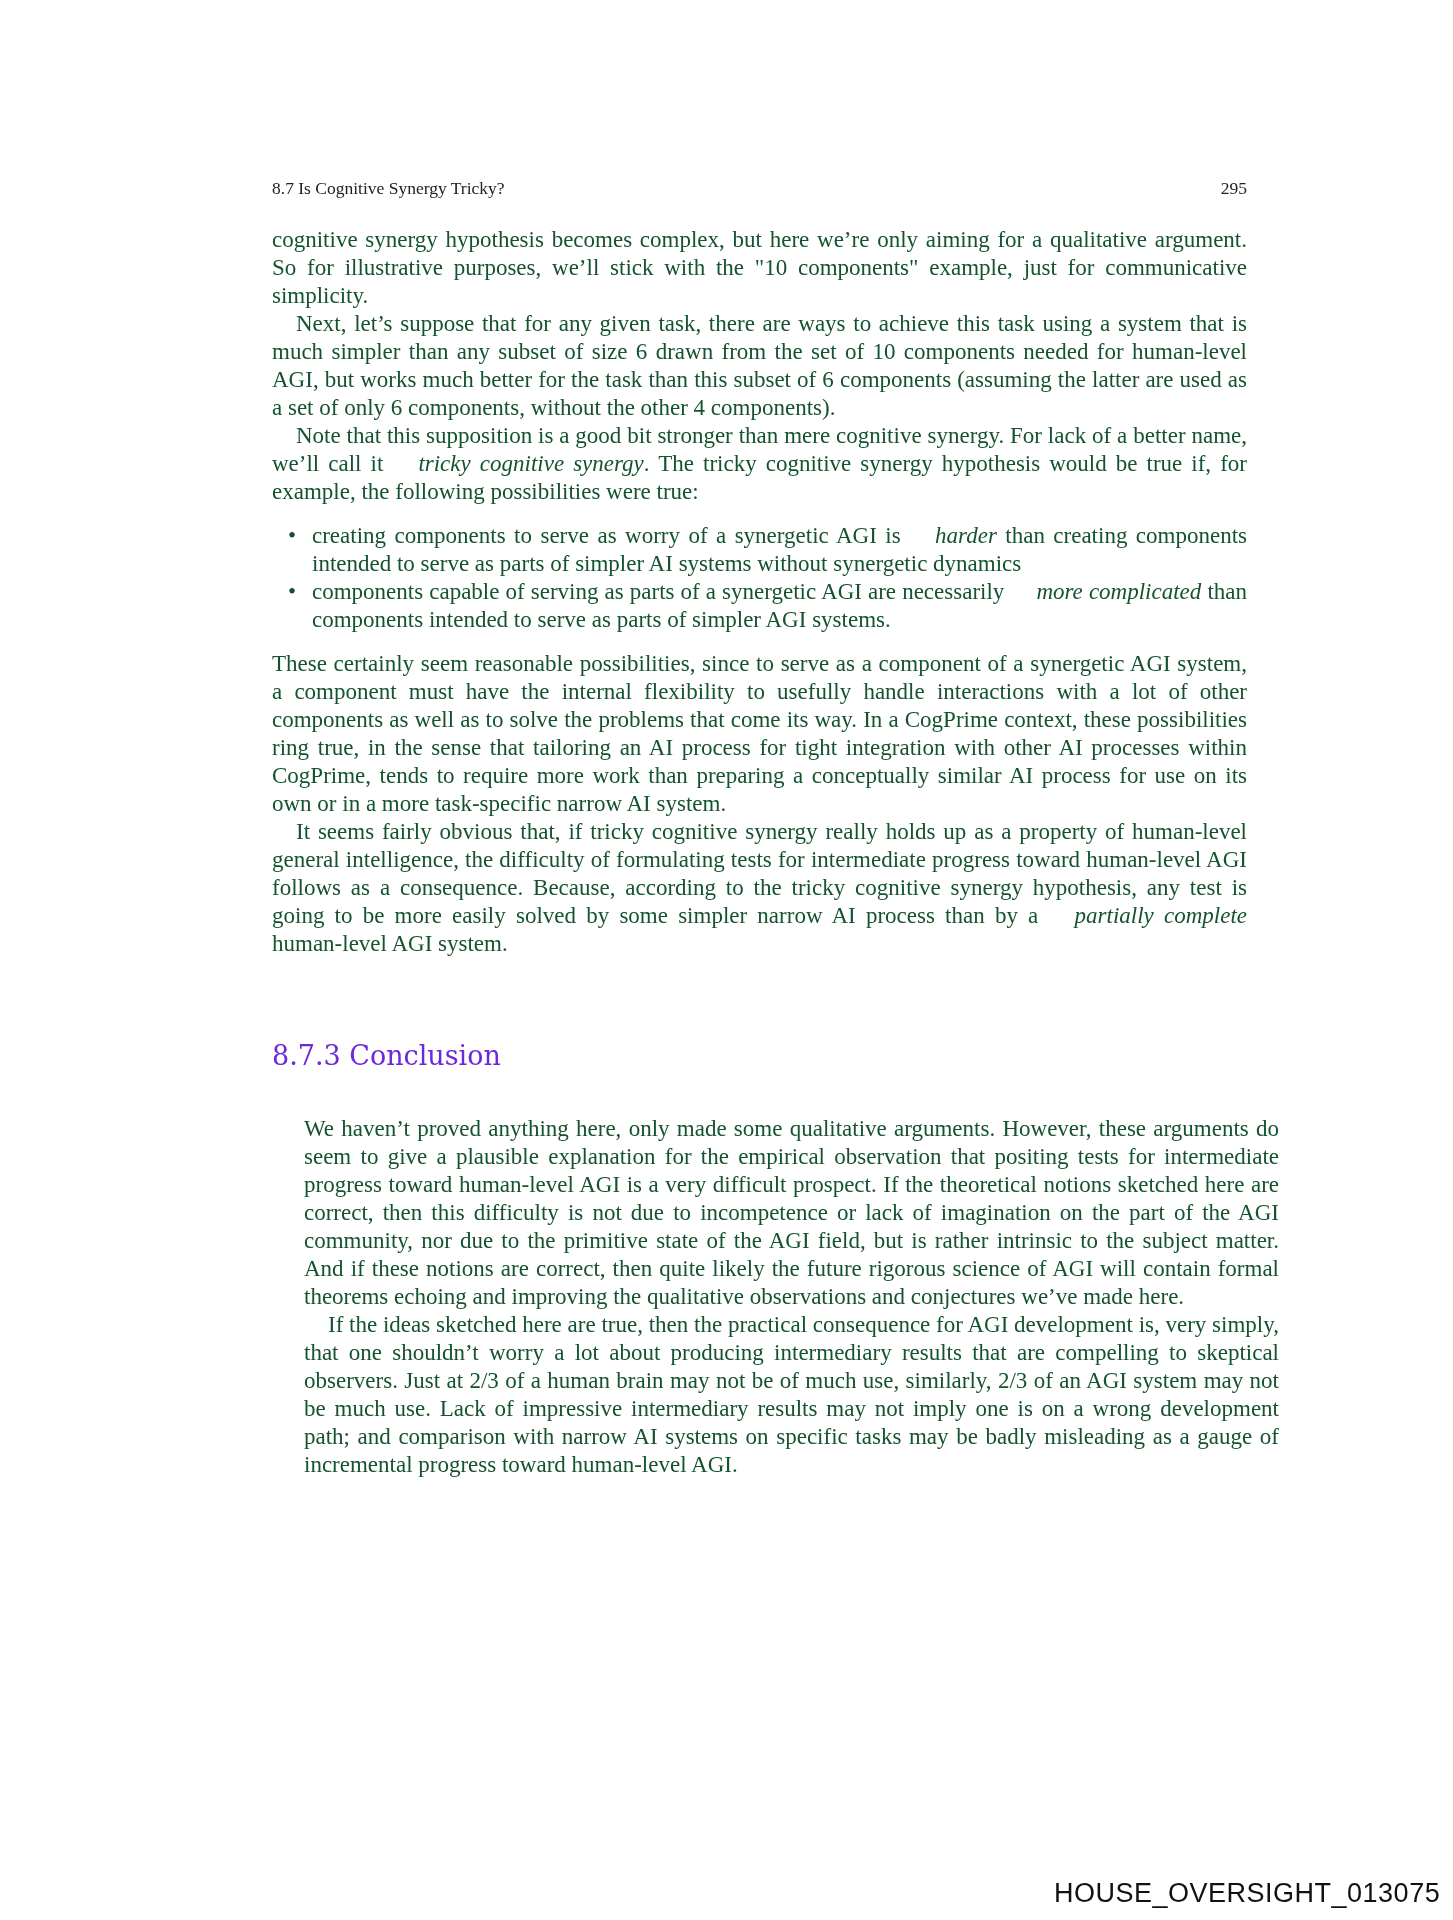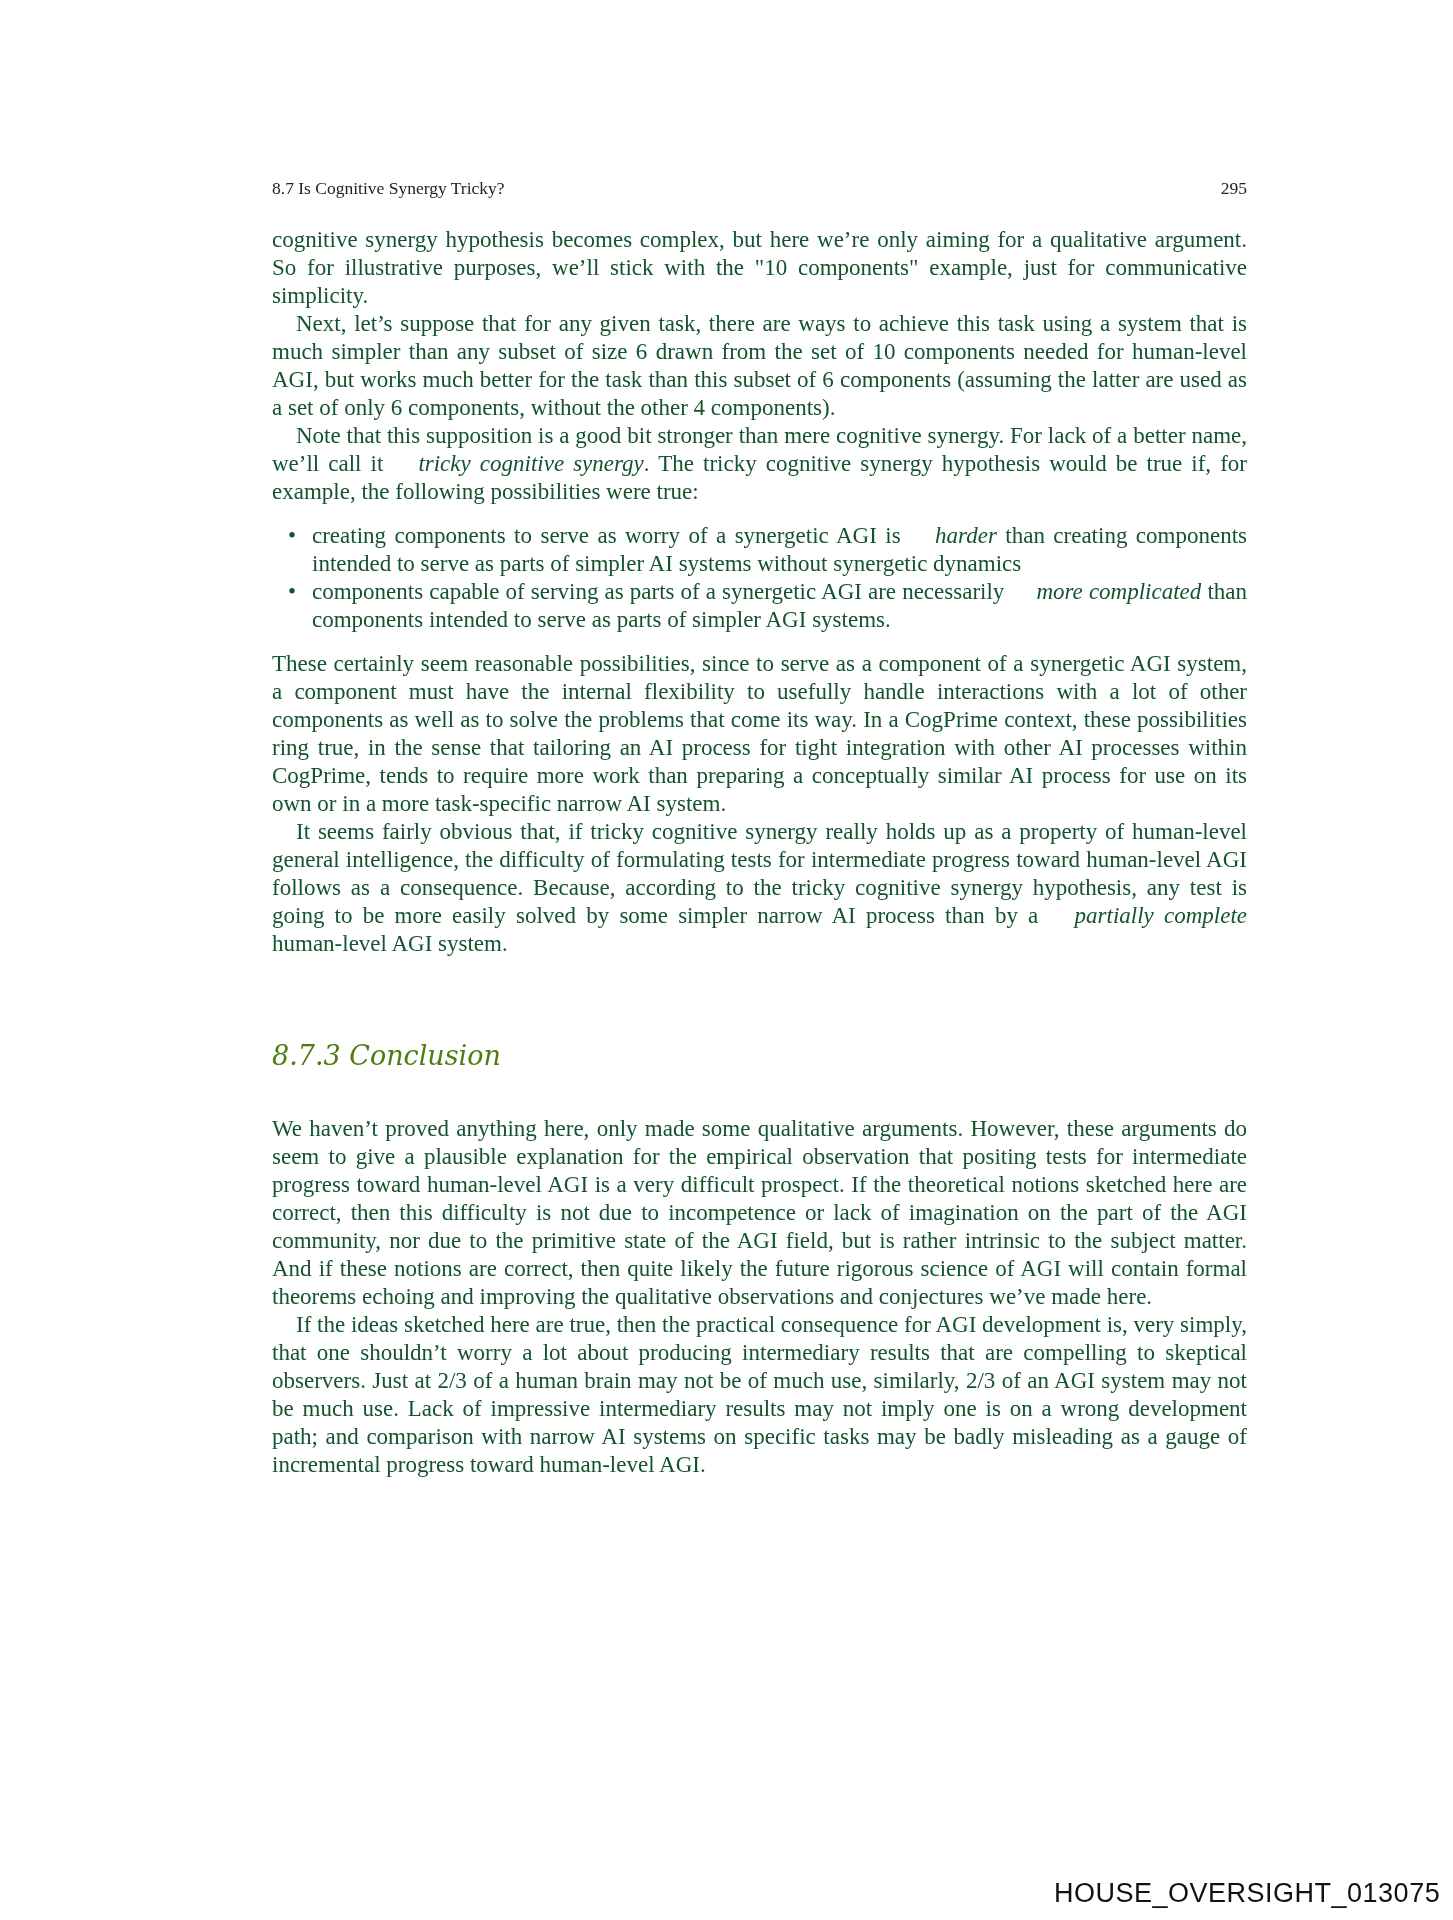--- a/index.html
+++ b/index.html
@@ -16,24 +16,24 @@
     font-size: 23px; line-height: 28px; color: #14532d;
     text-align: justify; hyphens: manual;
   }
   .body-text p { margin: 0; }
   .body-text p.indent { text-indent: 24px; }
   .body-text ul { list-style: none; margin: 16px 0 16px 0; padding: 0; }
   .body-text li { position: relative; padding-left: 40px; }
   .body-text li .bullet { position: absolute; left: 16px; top: 0; }
   .section-head {
     position: absolute; left: 272px; top: 1040px;
-    font-family: "DejaVu Serif", "Liberation Serif", serif; font-style: italic;
-    font-size: 27px; color: #4d7c0f;
+    font-family: "DejaVu Serif", "Liberation Serif", serif; 
+    font-size: 27px; color: #6d28d9;
   }
-  .body-text2 { top: 1115px; }
+  .body-text2 { top: 1115px; margin-left: 32px; }
   .watermark {
     position: absolute; left: 1054px; top: 1878px;
     font-family: Liberation Sans, sans-serif; font-size: 27px; color: #111;
     letter-spacing: 0.5px;
     text-align: right;
   }
   em { font-style: italic; margin-left: 26px; }
 </style>
 </head>
 <body>

